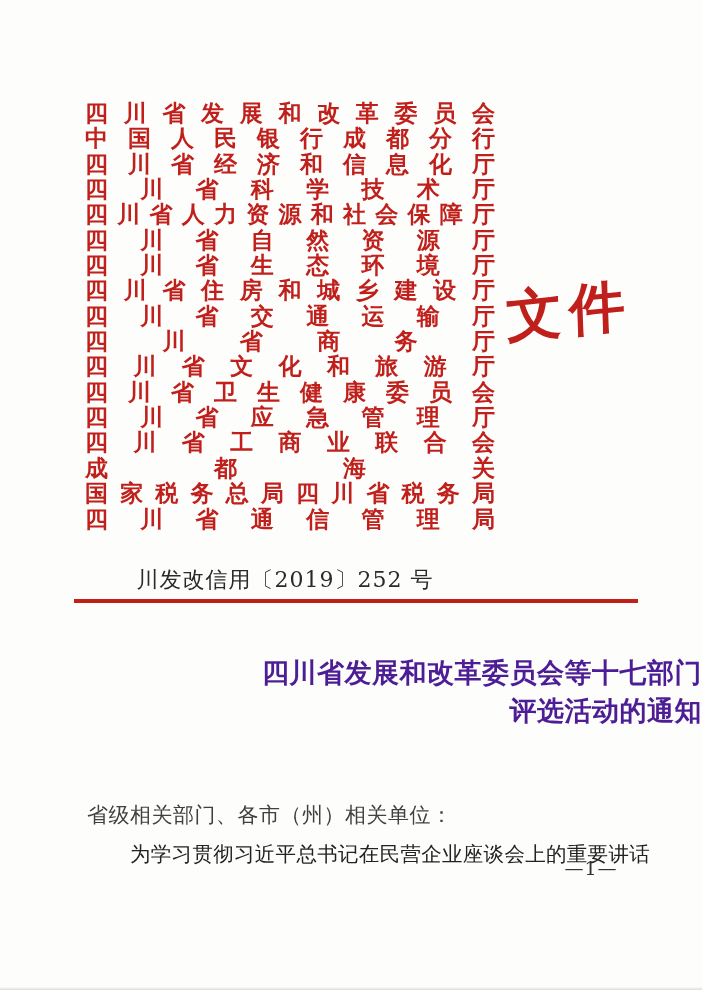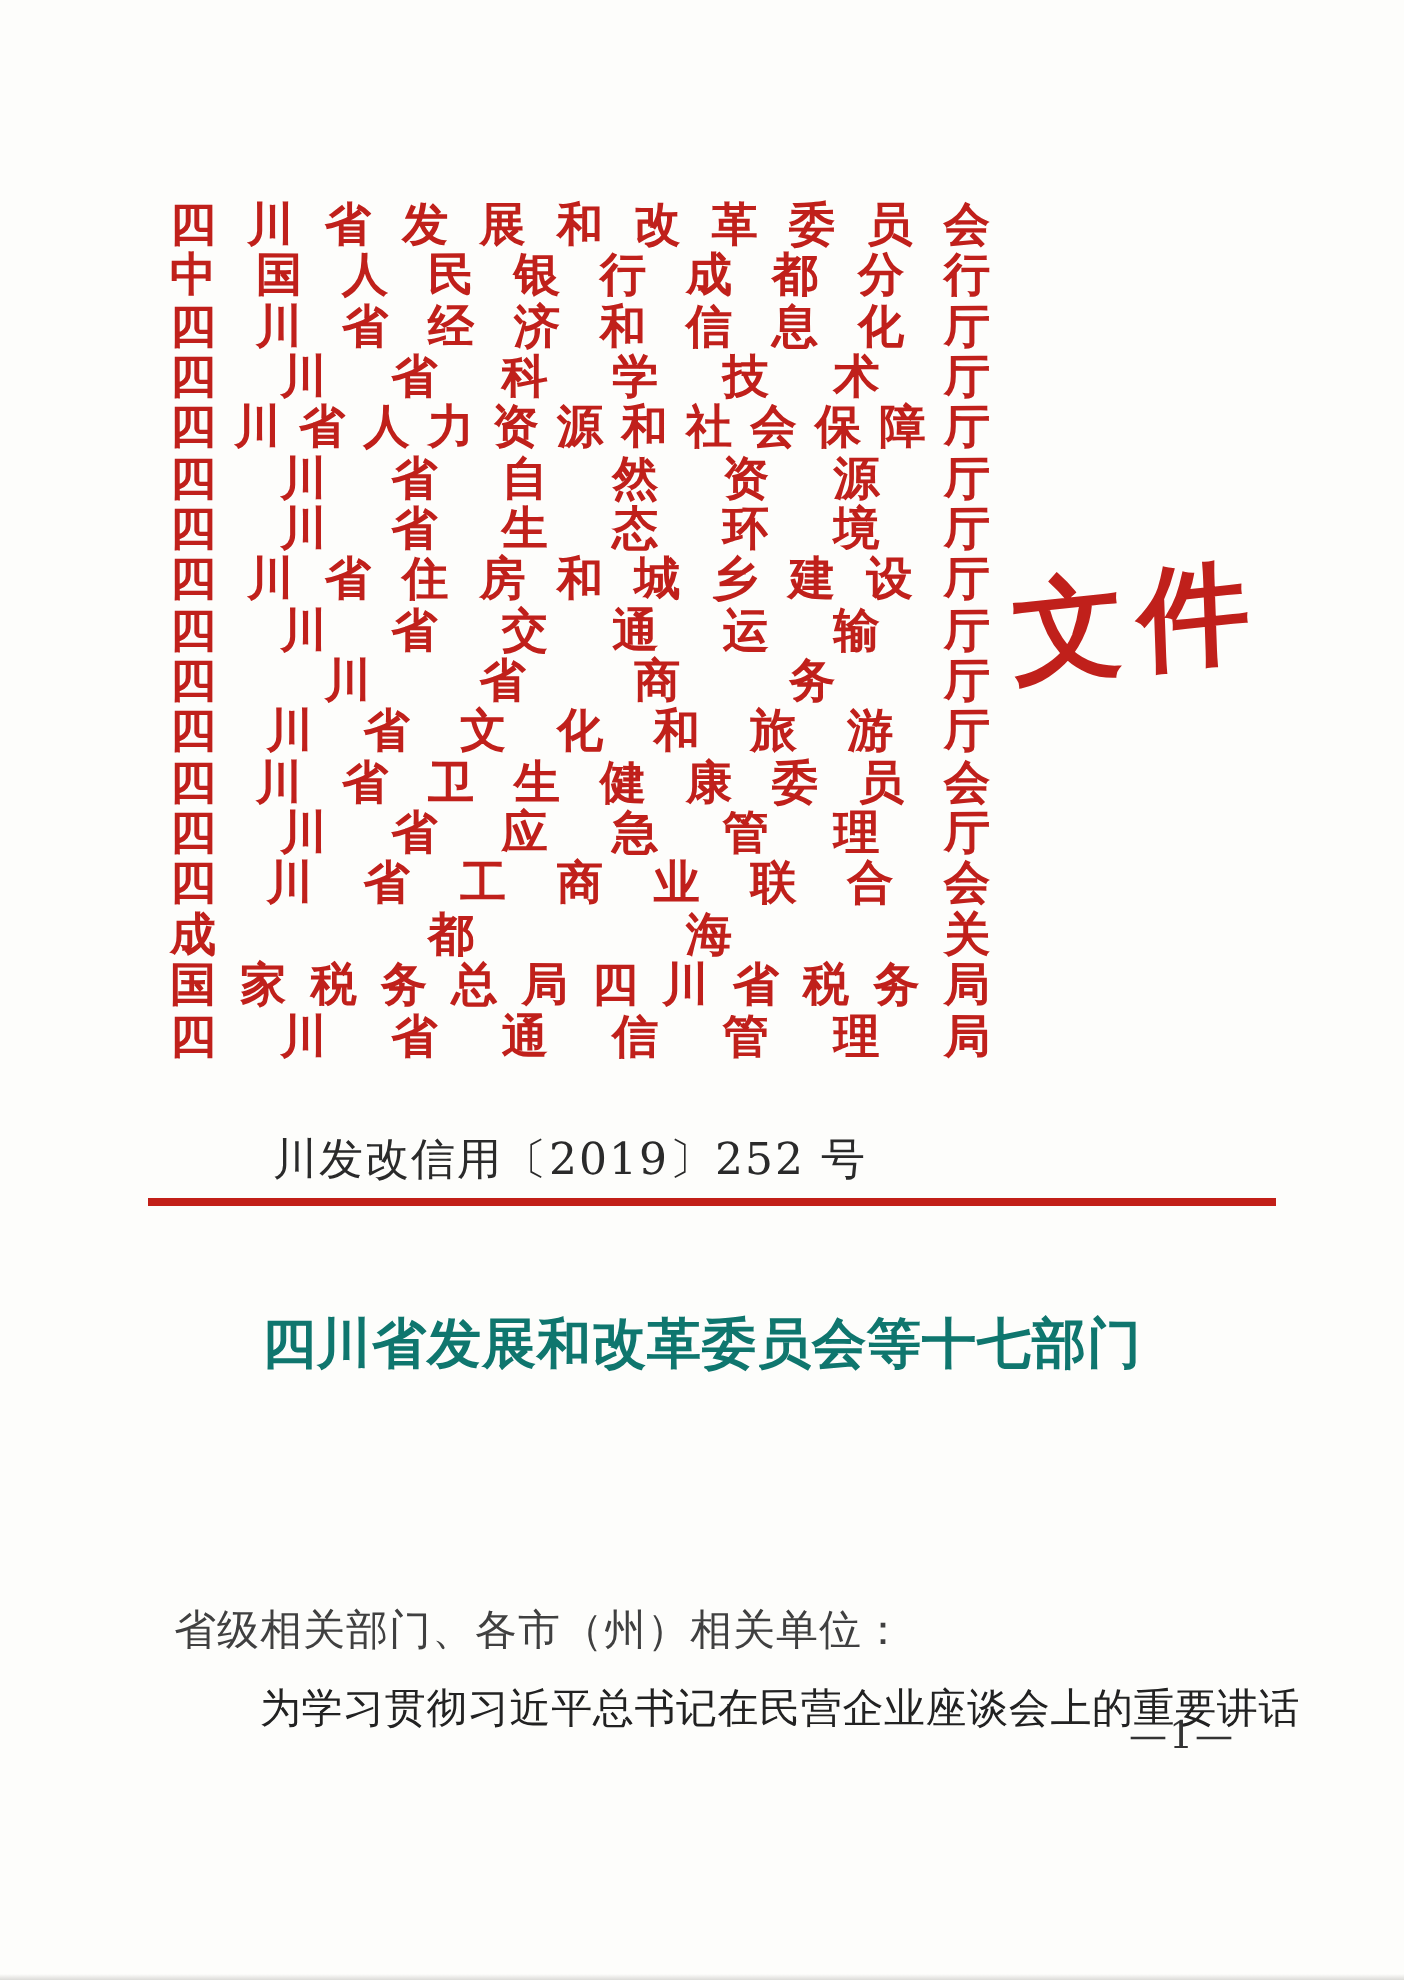--- a/index.html
+++ b/index.html
@@ -80,24 +80,24 @@
     height: 4px;
     background: #c21f18;
   }
 
   
   .title {
     position: absolute;
     left: 0;
     top: 654px;
     width: 702px;
-    text-align: center;
+    text-align: right;
     font-size: 27px;
     font-weight: bold;
-    color: #0f766e;
+    color: #4c1d95;
     line-height: 37.5px;
     letter-spacing: 0.5px;
   }
 
   
   .salutation {
     position: absolute;
     left: 87px;
     top: 801px;
     font-size: 21px;
@@ -324,20 +324,21 @@
     </div>
 
   <div class="wenjian">文件</div>
 
   <div class="doc-number">川发改信用〔2019〕252 号</div>
 
   <div class="red-line"></div>
 
   <div class="title">
     <div>四川省发展和改革委员会等十七部门</div>
+    <div>评选活动的通知</div>
   </div>
 
   <div class="salutation">省级相关部门、各市（州）相关单位：</div>
 
   <div class="paragraph">为学习贯彻习近平总书记在民营企业座谈会上的重要讲话</div>
 
   <div class="page-num">—1—</div>
 
 </div>
 

